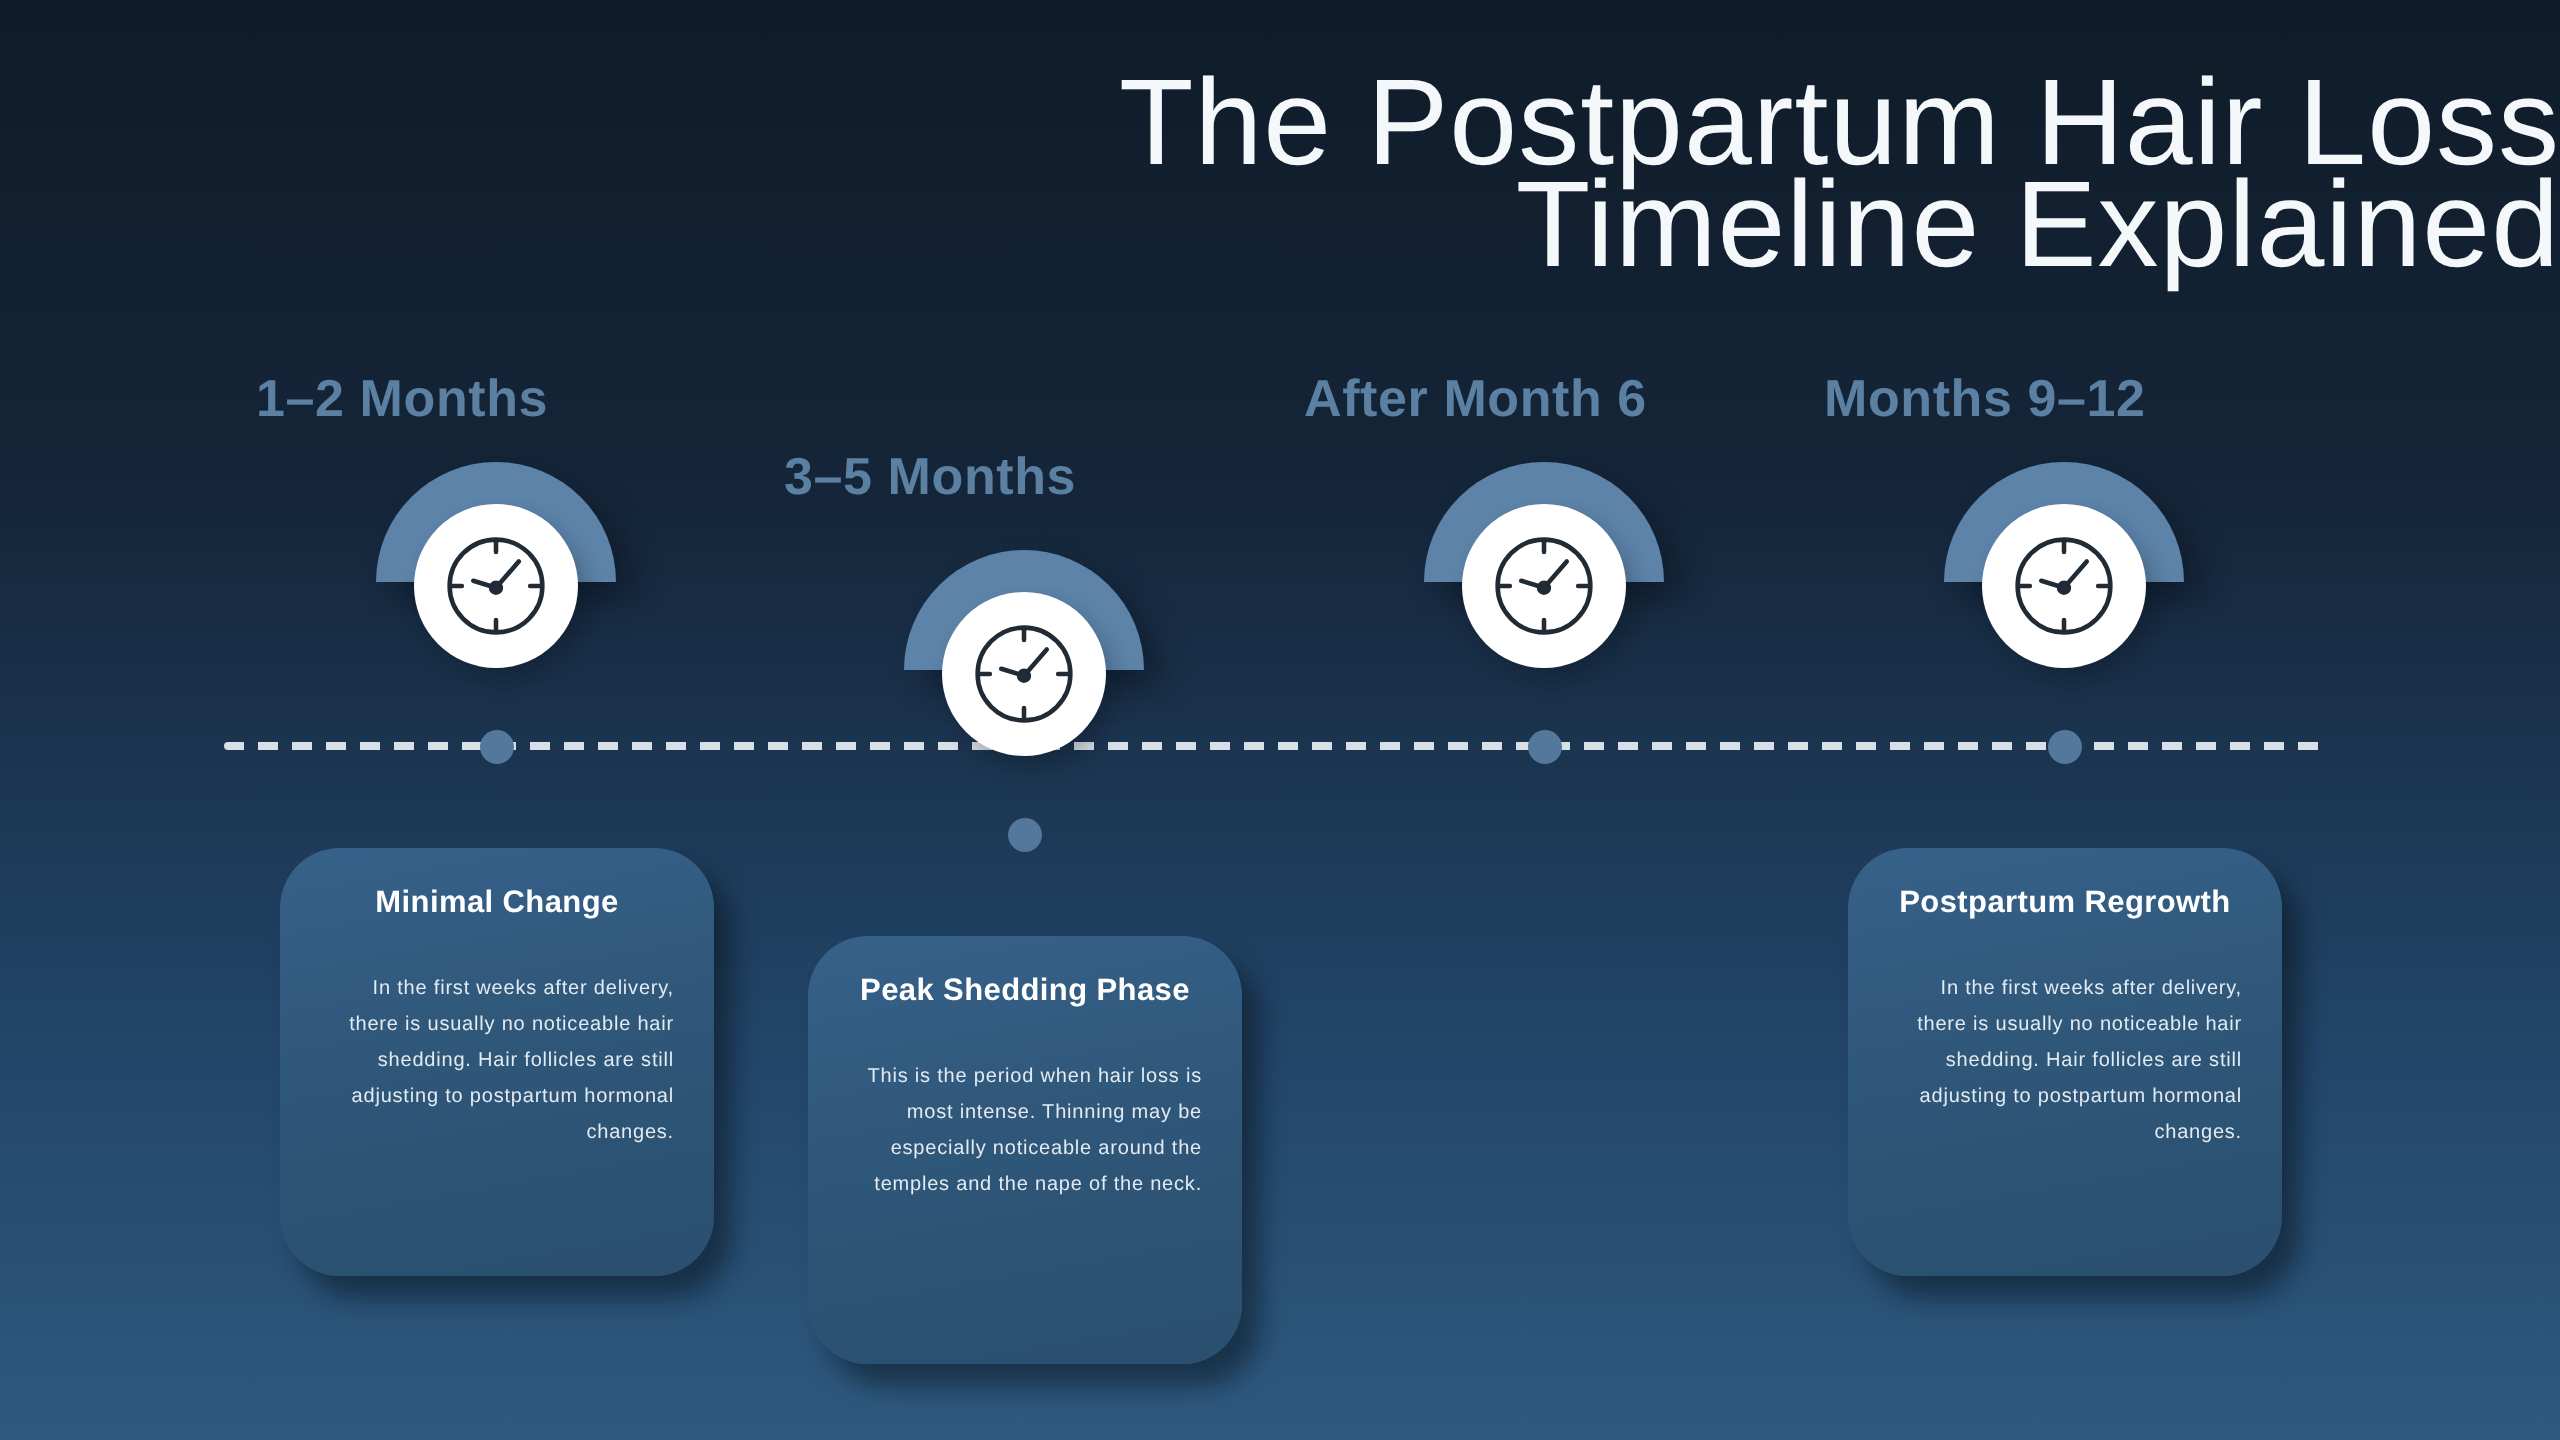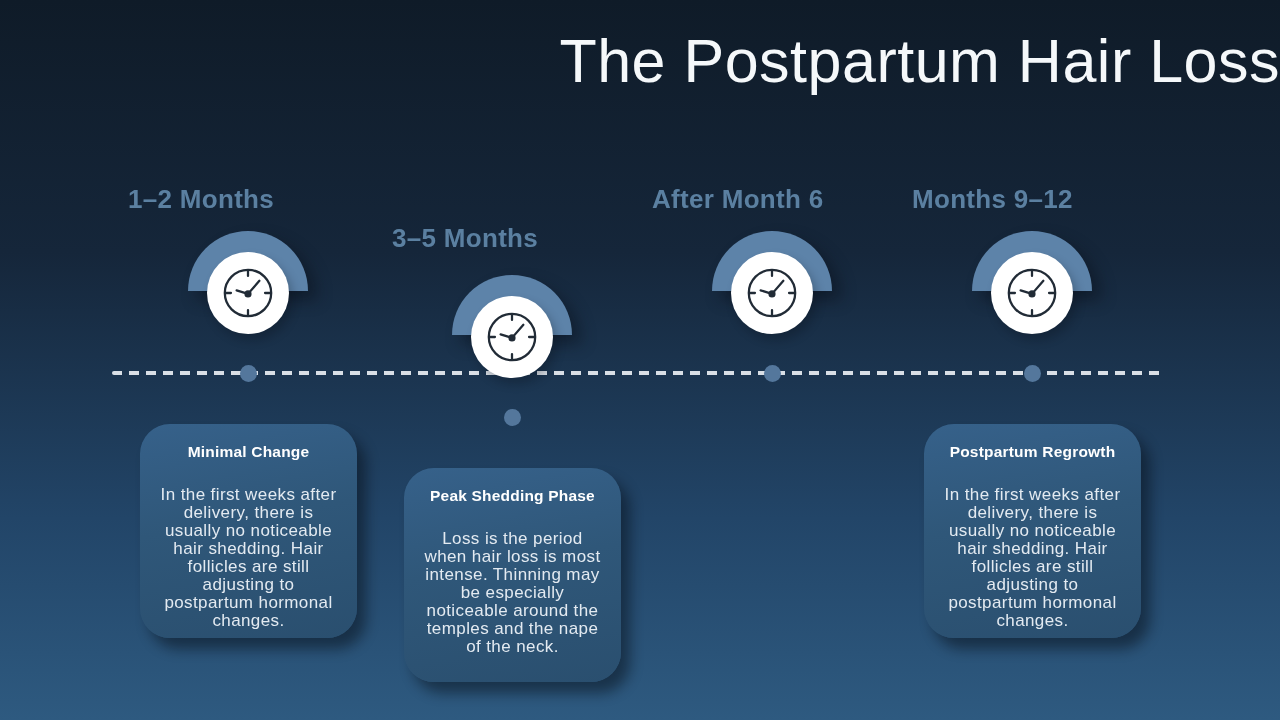--- a/index.html
+++ b/index.html
@@ -106,33 +106,34 @@
   .card-title {
     text-align: center;
     color: #ffffff;
     font-size: 15.5px;
     font-weight: bold;
     letter-spacing: 0.2px;
   }
   .card-body {
     margin-top: 25px;
     color: var(--body-color);
-    font-size: 17px;
+    font-size: 10px;
     line-height: 18px;
     letter-spacing: 0.4px;
-    text-align: center;
+    text-align: right;
   }
 </style>
 </head>
 <body>
 
 <div class="slide">
 
   <h1 class="page-title">
     <span>The Postpartum Hair Loss</span><br>
+    <span>Timeline Explained</span>
   </h1>
 
   <div class="timeline-line"></div>
 
   <div class="stage stage-1">
     <div class="stage-label">1–2 Months</div>
     <div class="arc"></div>
     <div class="clock-badge">
       <svg viewBox="0 0 64 64" fill="none" stroke="#212b36" stroke-width="2.6" stroke-linecap="round">
         <circle cx="32" cy="32" r="26.5"></circle>
@@ -163,21 +164,21 @@
         <line x1="32" y1="57.5" x2="32" y2="51.5"></line>
         <line x1="6.5" y1="32" x2="12.5" y2="32"></line>
         <line x1="32" y1="33" x2="45" y2="18"></line>
         <line x1="32" y1="33" x2="19" y2="29"></line>
         <circle cx="32" cy="33" r="2.8" fill="#212b36"></circle>
       </svg>
     </div>
     <div class="timeline-dot"></div>
     <div class="stage-card">
       <div class="card-title">Peak Shedding Phase</div>
-      <div class="card-body">Loss is the period when hair loss is most intense. Thinning may be especially noticeable around the temples and the nape of the neck.</div>
+      <div class="card-body">This is the period when hair loss is most intense. Thinning may be especially noticeable around the temples and the nape of the neck.</div>
     </div>
   </div>
 
   <div class="stage stage-3">
     <div class="stage-label">After Month 6</div>
     <div class="arc"></div>
     <div class="clock-badge">
       <svg viewBox="0 0 64 64" fill="none" stroke="#212b36" stroke-width="2.6" stroke-linecap="round">
         <circle cx="32" cy="32" r="26.5"></circle>
         <line x1="32" y1="6.5" x2="32" y2="12.5"></line>

